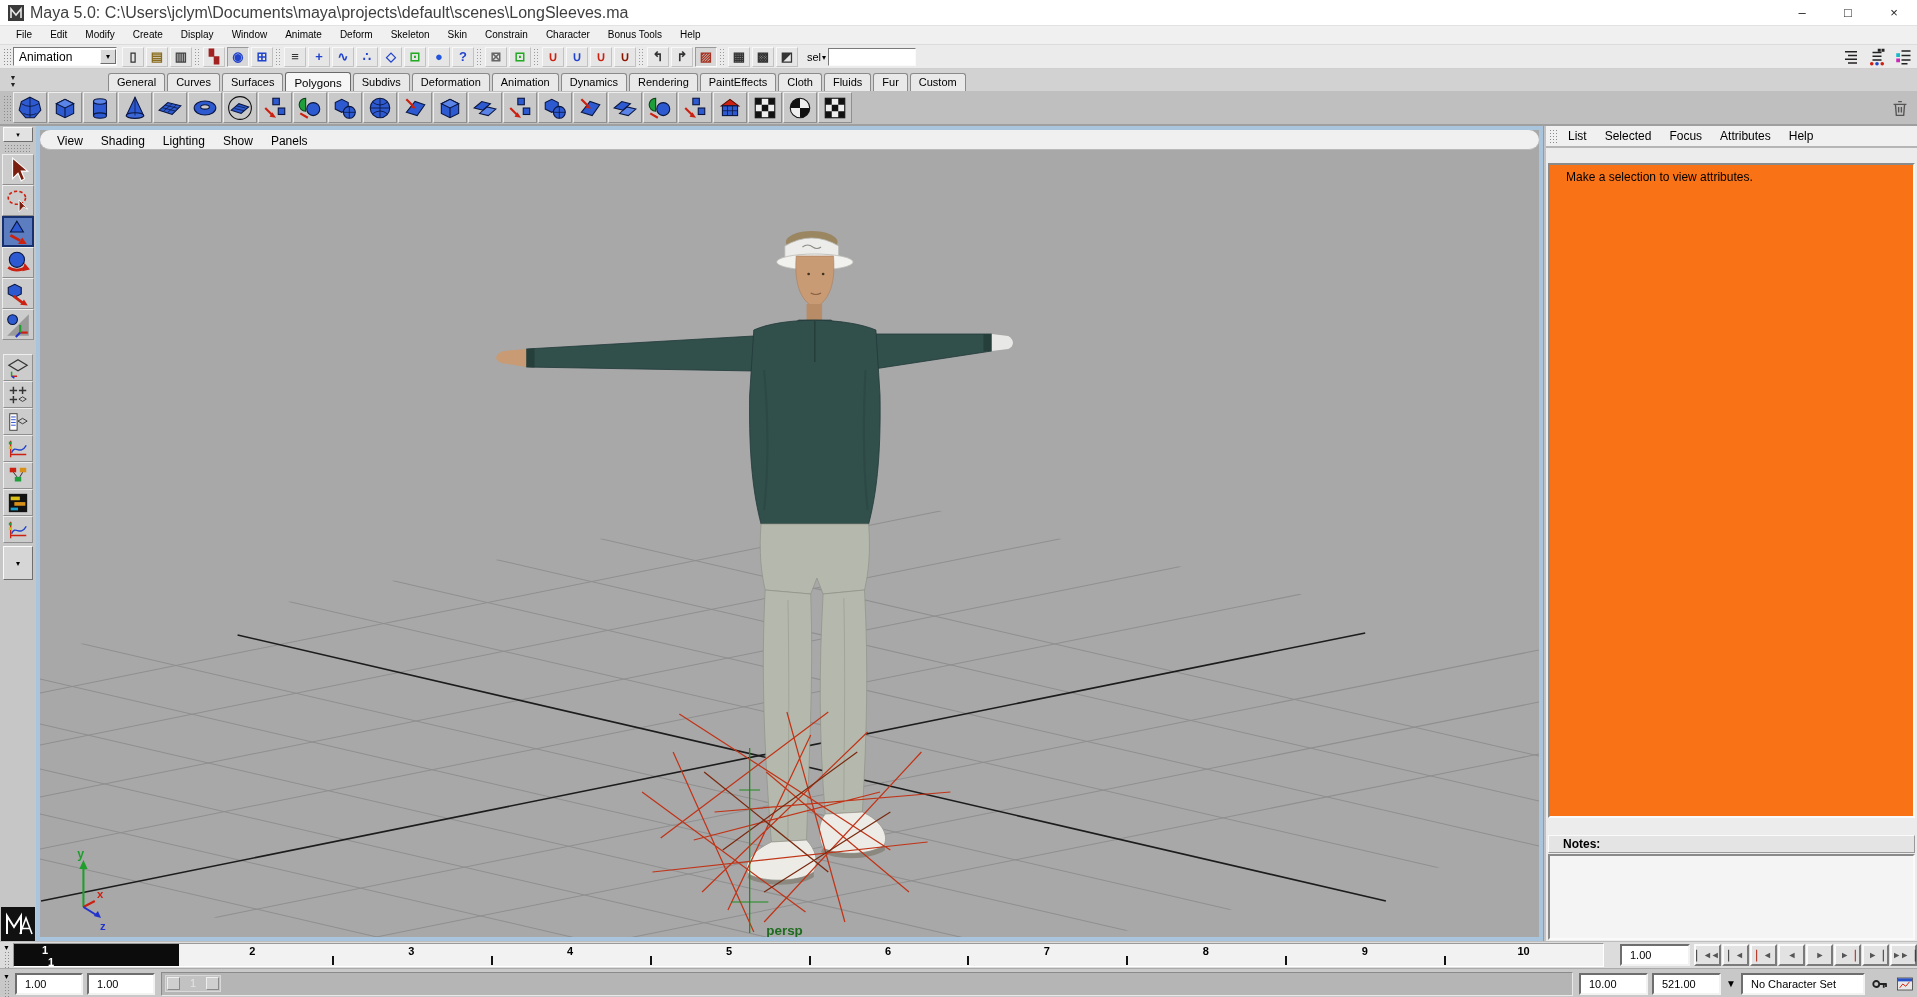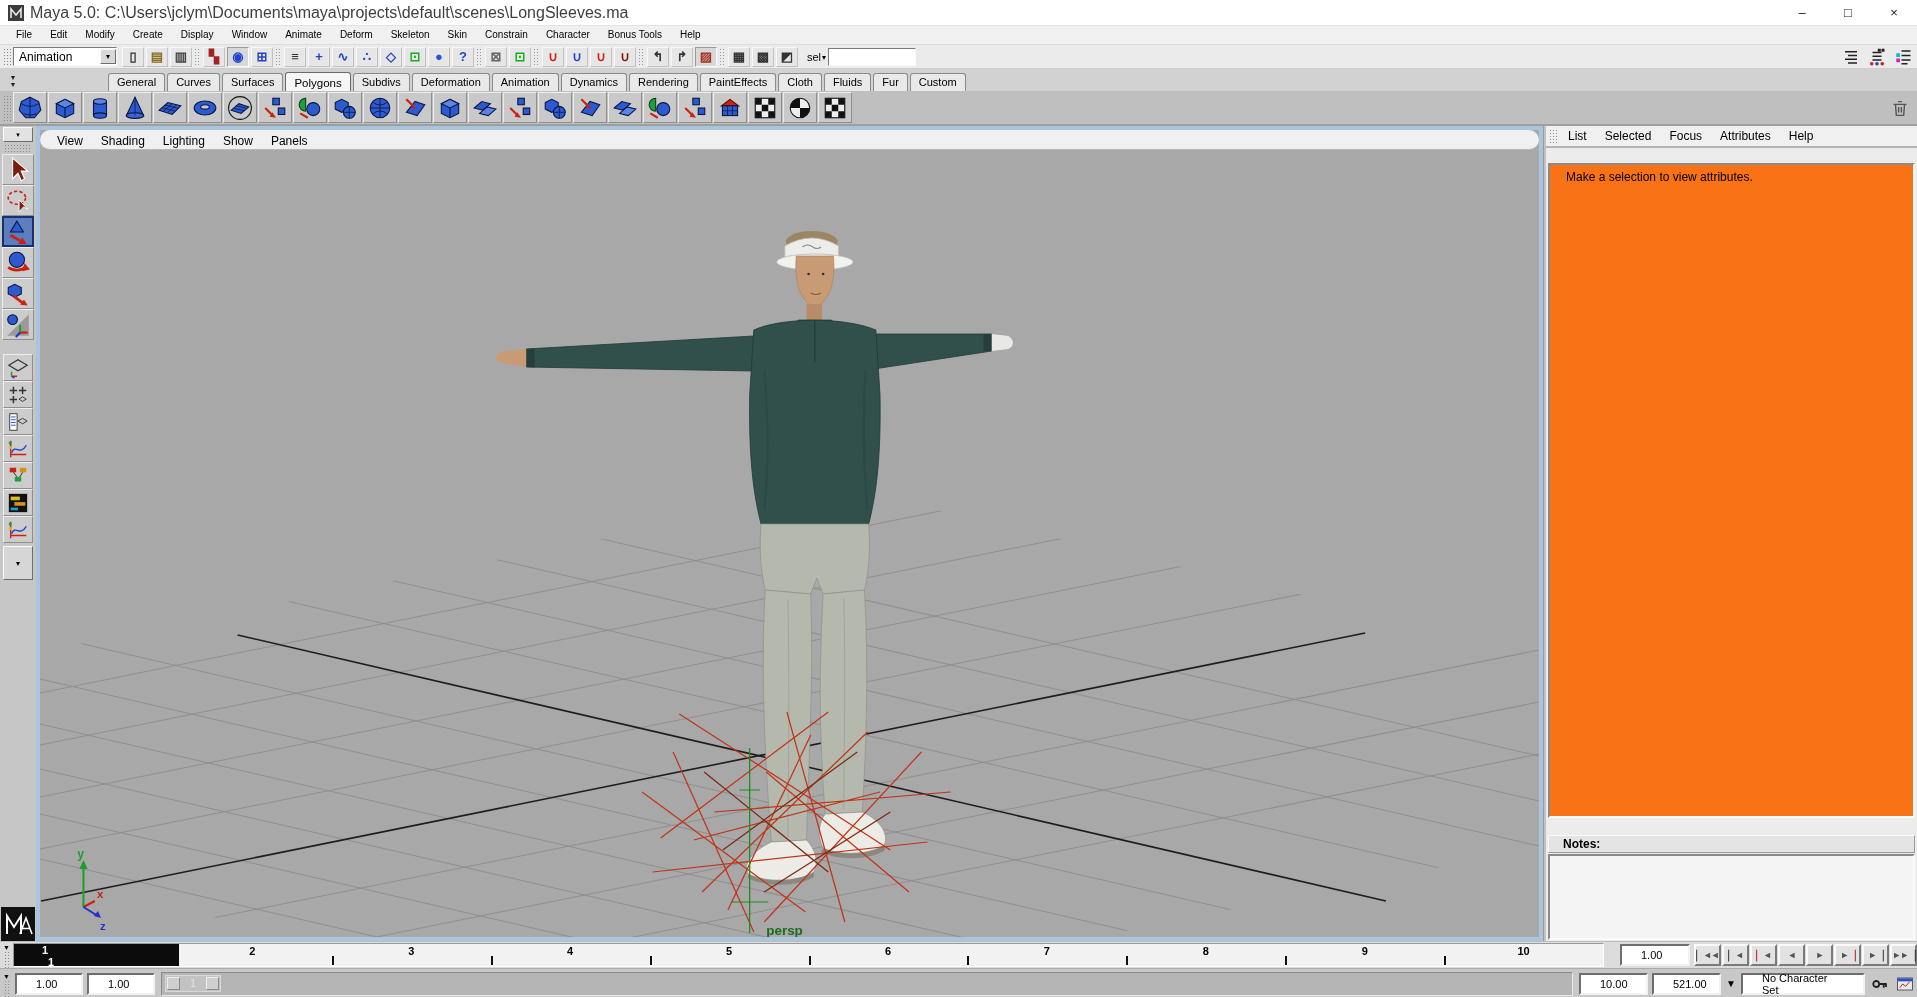--- a/index.html
+++ b/index.html
@@ -81,21 +81,21 @@
   .tl-grip span{font-size:7px;line-height:7px;}
   .tl-grip .dots{flex:1;width:6px;background-image:radial-gradient(#8a8a8a 0.8px,transparent 1px);background-size:3px 3px;}
   .tl-frames{flex:1;position:relative;background:#f2f2f2;border:1px solid;border-color:#9a9a9a #ffffff #ffffff #9a9a9a;display:flex;margin:1px 0;}
   .tl-cell{flex:1;position:relative;font-size:11px;font-weight:bold;}
   .tl-cell .num{position:absolute;left:50%;top:1px;transform:translateX(-50%);}
   .tl-cell .tick{position:absolute;left:0;bottom:1px;width:2px;height:9px;background:#111;}
   .tl-current{position:absolute;left:0;top:0;bottom:0;width:165px;background:#0c0c0c;color:#fff;}
   .tl-current .c1{position:absolute;left:28px;top:0px;font-size:11px;font-weight:bold;}
   .tl-current .c2{position:absolute;left:34px;top:12px;font-size:11px;font-weight:bold;}
   .tl-timefield{width:70px;margin:2px 3px 2px 16px;}
-  .field{background:#fff;border:2px solid;border-color:#6e6e6e #f2f2f2 #f2f2f2 #6e6e6e;font-size:11px;padding:1px 19px;display:flex;align-items:center;font-family:"Liberation Sans",sans-serif;width:100%;height:100%;}
+  .field{background:#fff;border:2px solid;border-color:#6e6e6e #f2f2f2 #f2f2f2 #6e6e6e;font-size:11px;padding:1px 8px;display:flex;align-items:center;font-family:"Liberation Sans",sans-serif;width:100%;height:100%;}
   .pb-btn{width:27px;margin:2px 0 2px 1px;background:#e2e2e2;border:2px solid;border-color:#fafafa #7a7a7a #7a7a7a #fafafa;display:flex;align-items:center;justify-content:center;font-size:9px;color:#555;letter-spacing:-1px;white-space:nowrap;}
   .pb-btn.barL::before{content:"▏";color:#333;font-size:10px;}
   .pb-btn.keyb::before{content:"▏";color:#b02010;font-size:10px;}
   .pb-btn.barR::after{content:"▕";color:#333;font-size:10px;}
   .pb-btn.keyf::after{content:"▕";color:#b02010;font-size:10px;}
 
   
   .range-row{height:30px;background:#c8c8c8;display:flex;align-items:center;border-top:1px solid #aaa;}
   .rr-field{height:22px;margin:0 2px;}
   .rr-f1,.rr-f2{width:68px;}

